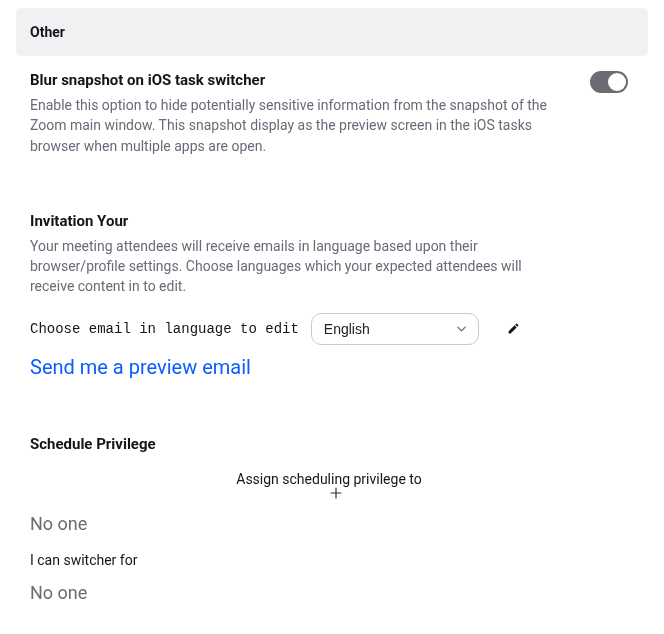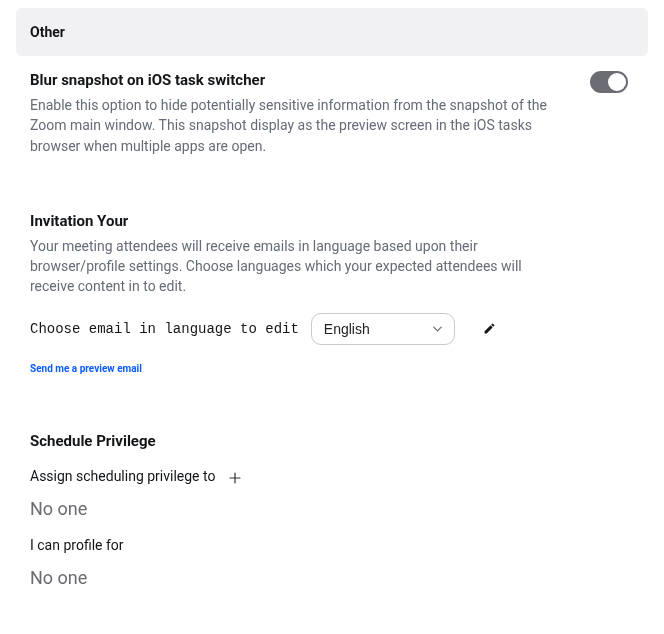--- a/index.html
+++ b/index.html
@@ -85,60 +85,61 @@
     }
     .select {
       appearance: none;
       -webkit-appearance: none;
       border: 1px solid #c9c9cf;
       border-radius: 10px;
       padding: 7px 36px 7px 12px;
       font-size: 14px;
       color: #222;
       background: #fff;
-      width: 144px;
+      width: 168px;
       cursor: pointer;
     }
     .select-caret {
       position: absolute;
       right: 12px;
       top: 50%;
       transform: translateY(-50%);
       pointer-events: none;
       color: #6b6b72;
     }
     .edit-icon {
       margin-left: 28px;
       cursor: pointer;
       display: inline-flex;
       align-items: center;
     }
     .link {
       display: inline-block;
-      margin-top: 18px;
-      font-size: 10px;
+      margin-top: 10px;
+      font-size: 20px;
       color: #0b5cff;
       cursor: pointer;
-      font-weight: 700;
+      font-weight: 400;
     }
     .section-gap-lg {
       padding-top: 56px;
     }
     .section-gap-md {
       padding-top: 56px;
     }
     .sub-label {
       font-size: 14px;
       color: #131619;
       margin-top: 18px;
     }
     .sub-row {
       display: flex;
-      align-items: flex-end;
+      align-items: center;
       margin-top: 18px;
+      flex-direction: column;
     }
     .sub-value {
       font-size: 18px;
       color: #6b6b72;
       margin-top: 14px;
     }
     .plus-icon {
       margin-left: 14px;
       cursor: pointer;
       display: inline-flex;
@@ -197,17 +198,17 @@
     <div class="sub-row">
       <span class="sub-label" style="margin-top:0;">Assign scheduling privilege to</span>
       <span class="plus-icon">
         <svg width="12" height="12" viewBox="0 0 12 12">
             <path d="M6 1v10M1 6h10" stroke="#333" stroke-width="1.2" stroke-linecap="round"></path>
           </svg>
       </span>
     </div>
     <div class="sub-value">No one</div>
 
-    <div class="sub-label">I can profile for</div>
+    <div class="sub-label">I can switcher for</div>
     <div class="sub-value">No one</div>
   </div>
 
 </div>
 
 </body></html>

